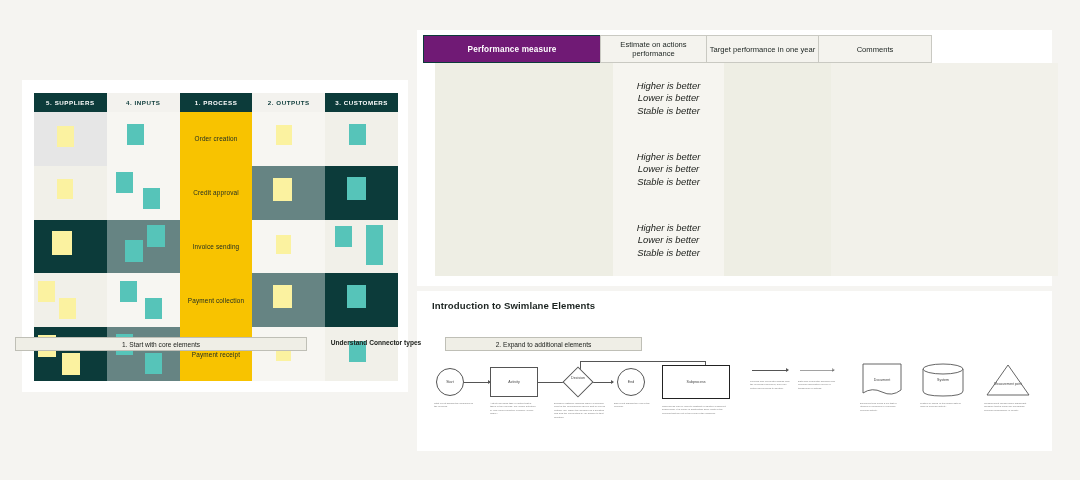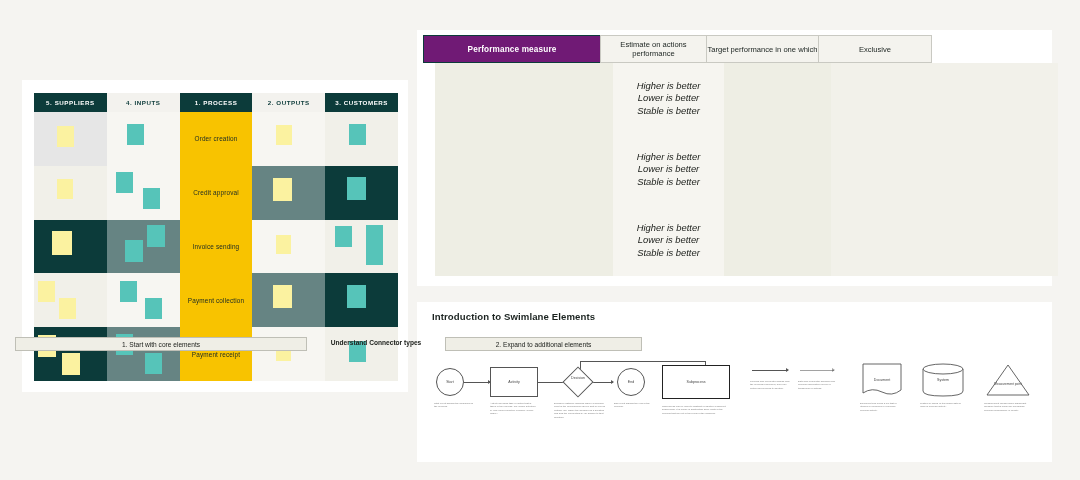--- a/index.html
+++ b/index.html
@@ -80,21 +80,21 @@
   }
   .body-row .mcell.col4,
   .body-row .mcell.col5{background:#f2f1ea;}
   .typeline{
     font-style:italic;font-size:9.4px;line-height:12.4px;color:#20231f;
     white-space:nowrap;
   }
 
   
   .panel-swim{
-    position:absolute;left:417px;top:302px;width:635px;height:160px;
+    position:absolute;left:417px;top:291px;width:635px;height:160px;
     background:#ffffff;
   }
   .swim-title{
     position:absolute;left:15px;top:9px;
     font-size:9.6px;font-weight:bold;color:#1b2320;letter-spacing:.1px;
   }
   .bandbar{
     position:absolute;height:14px;background:#efeee6;border:1px solid #bfbfb6;
     box-sizing:border-box;display:flex;align-items:center;justify-content:center;
     font-size:6.6px;color:#20231f;
@@ -243,24 +243,24 @@
     <div class="mtable">
 
       <div class="mrow head-row">
         <div class="mcell col1">
             <span>Performance measure</span>
           </div>
         <div class="mcell col3">
             <span>Estimate on actions performance</span>
           </div>
         <div class="mcell col4">
-            <span>Target performance in one which</span>
+            <span>Target performance in one year</span>
           </div>
         <div class="mcell col5">
-            <span>Exclusive</span>
+            <span>Comments</span>
           </div>
       </div>
 
       <div class="mrow body-row">
         <div class="mcell col1"><span></span></div>
         <div class="mcell col2">
           <div class="typeline">Higher is better</div>
           <div class="typeline">Lower is better</div>
           <div class="typeline">Stable is better</div>
         </div>

